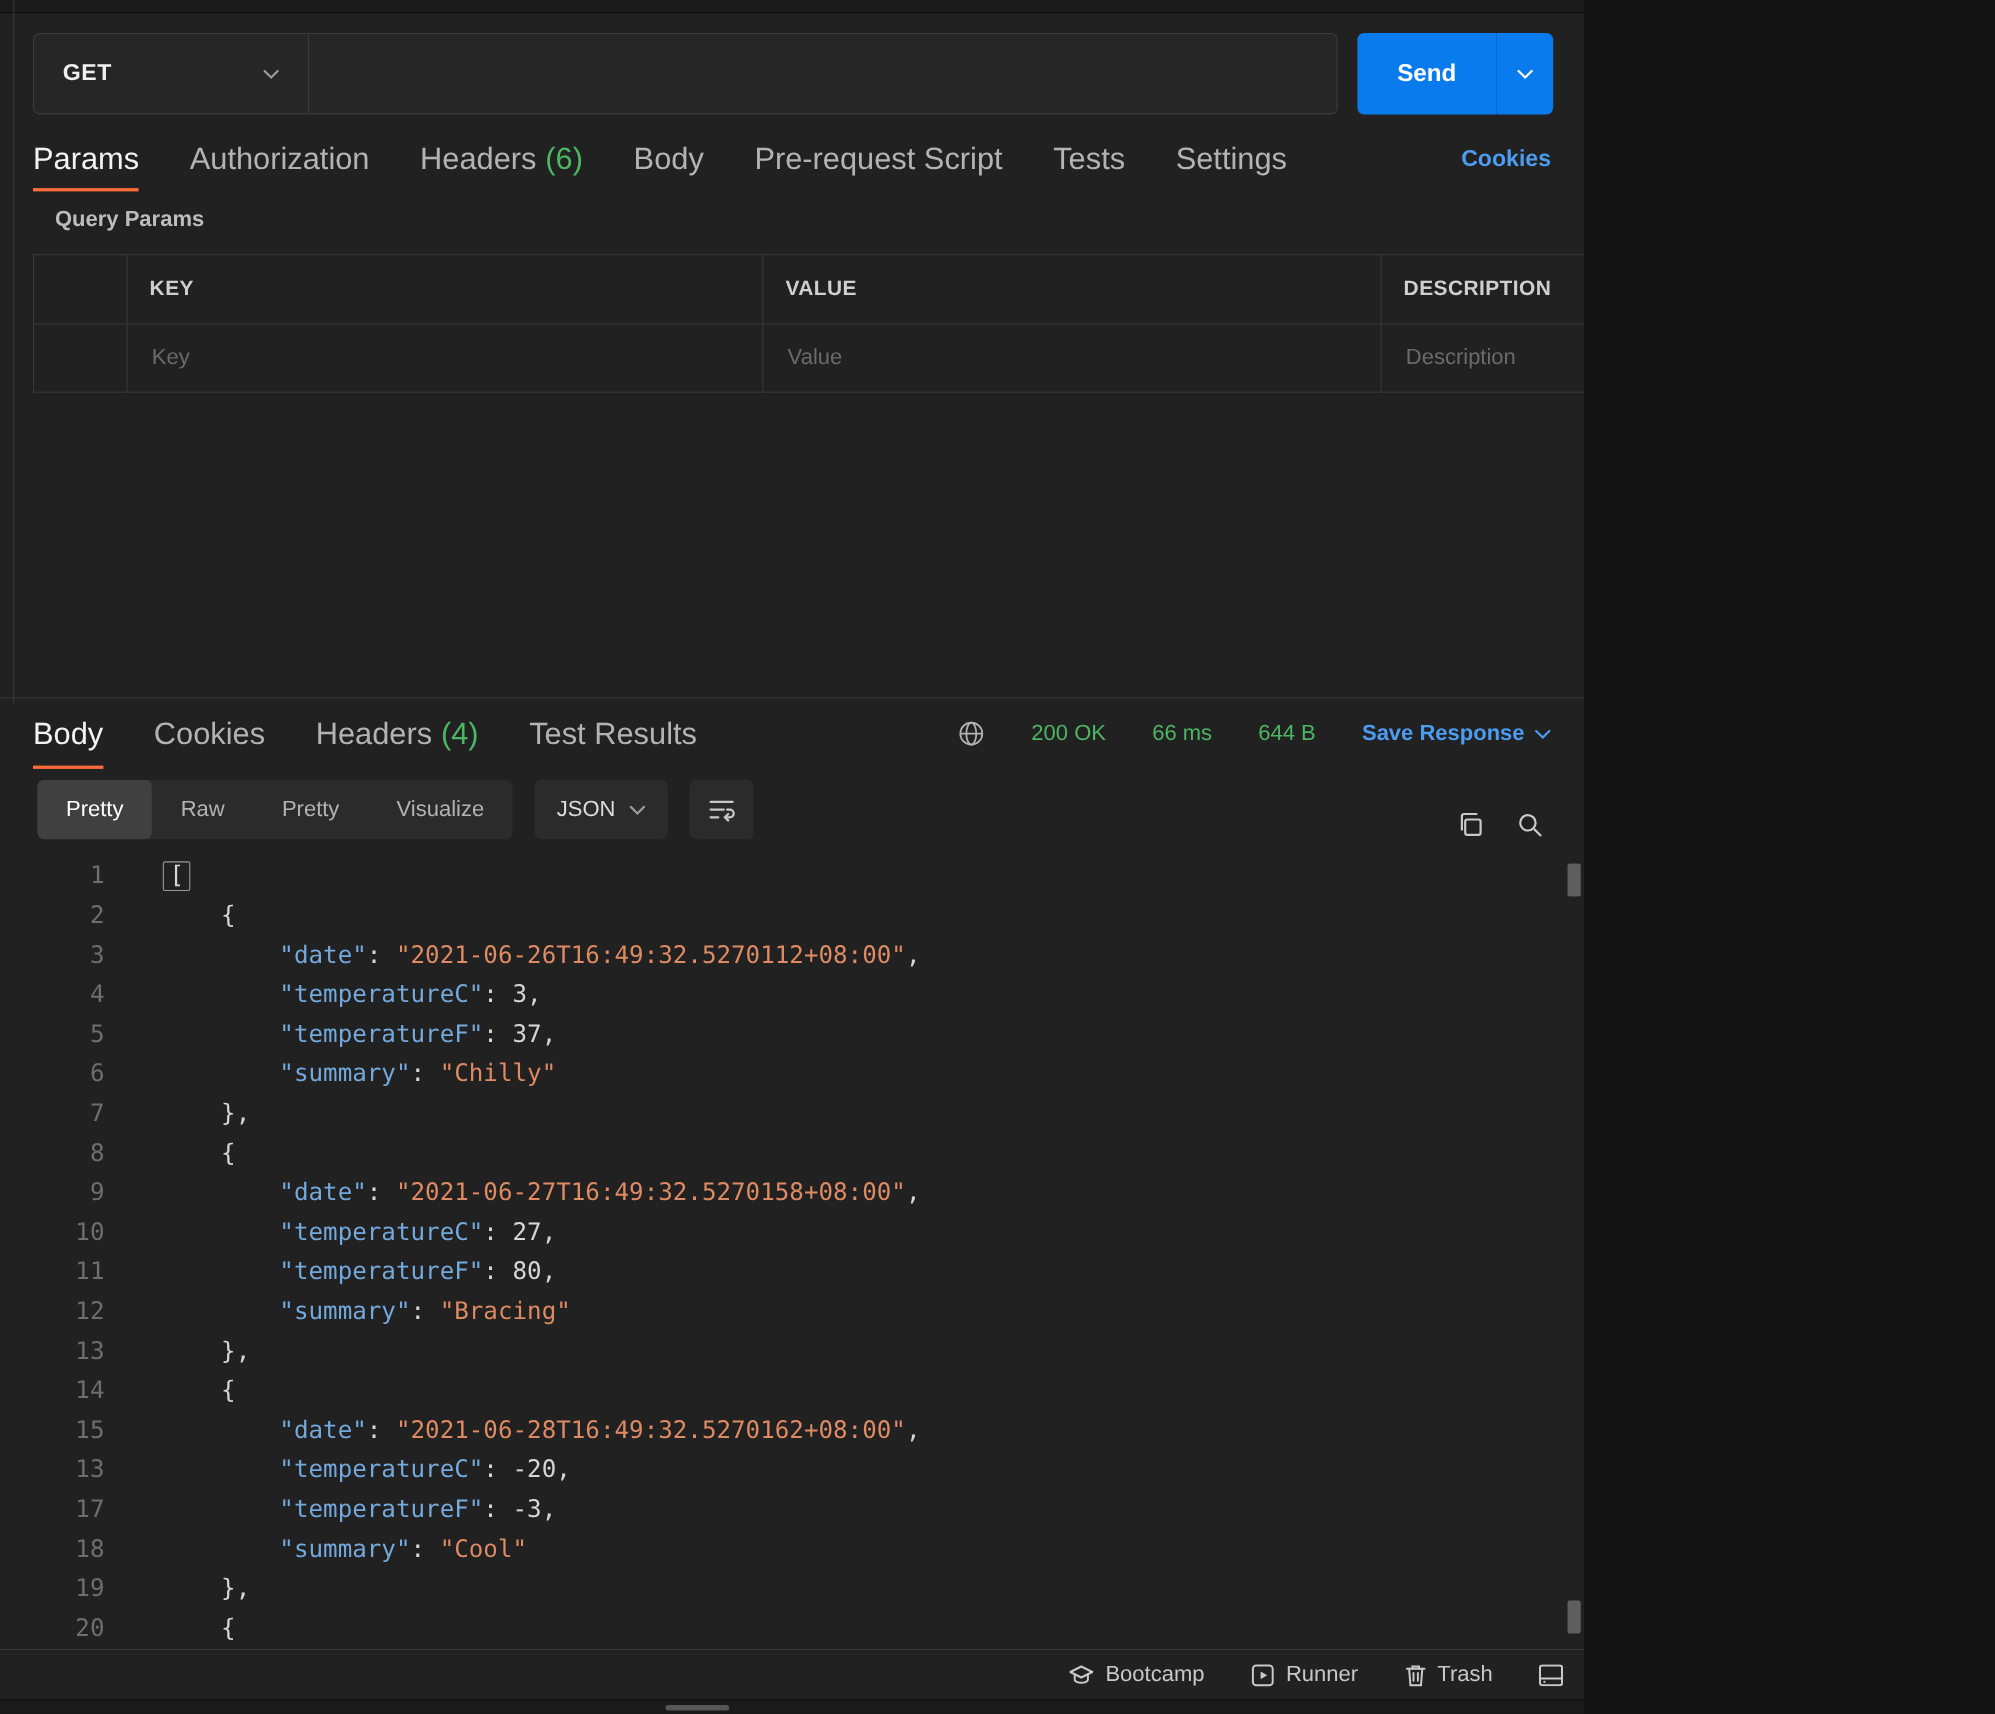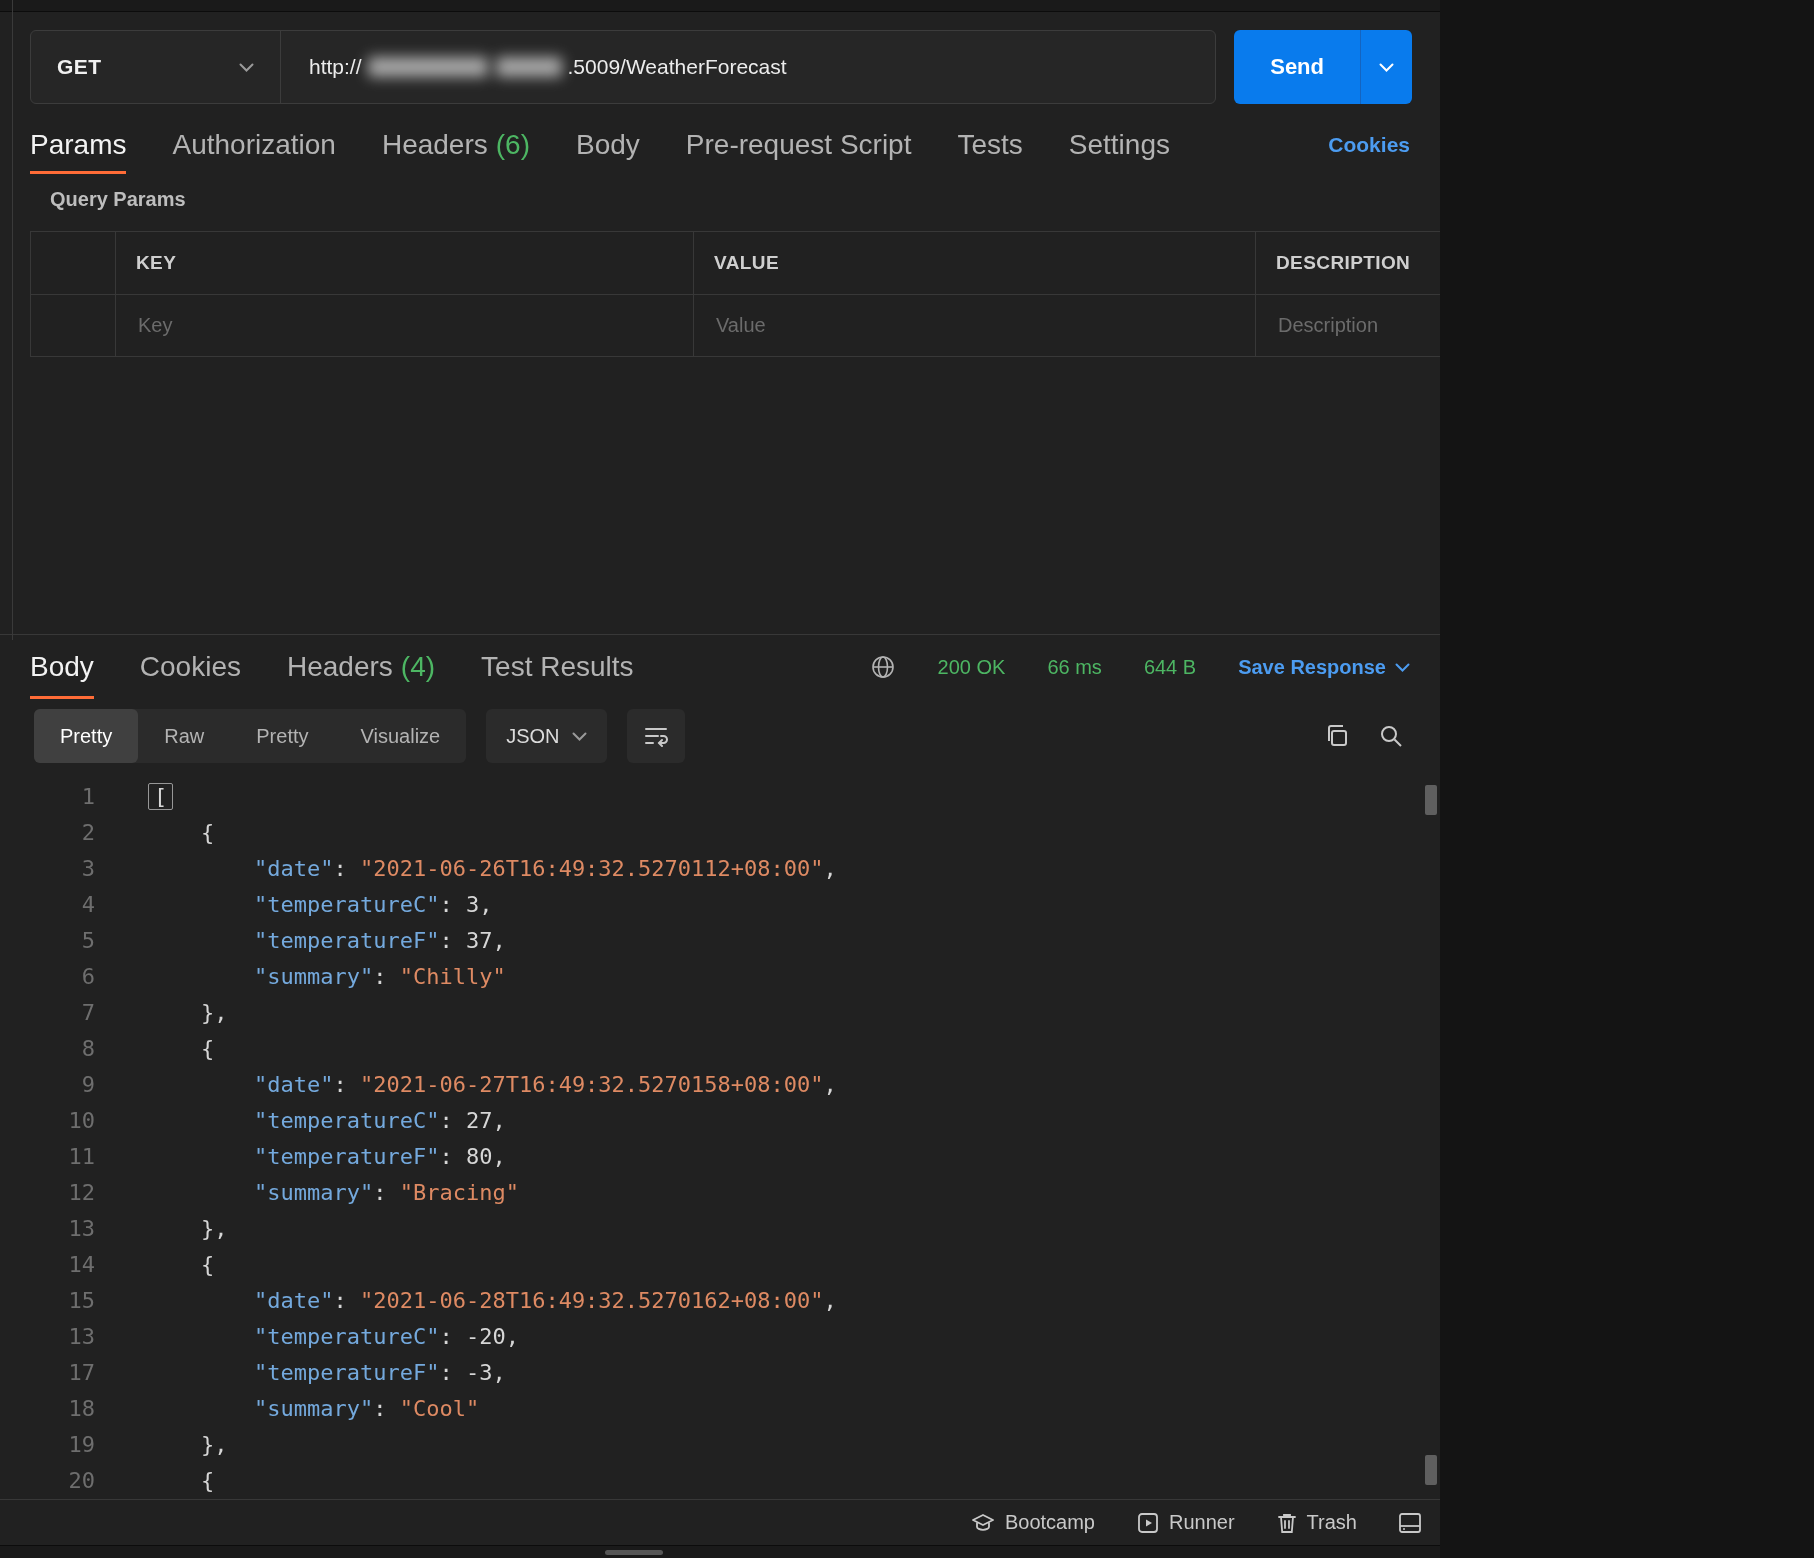--- a/index.html
+++ b/index.html
@@ -51,21 +51,21 @@
 
   .spacer { flex:1; }
 
   
   .response { border-top:1px solid #383838; flex:none; display:flex; flex-direction:column; }
   .resp-tabs { display:flex; align-items:stretch; height:64px; padding:0 30px; }
   .resp-meta { margin-left:auto; display:flex; align-items:center; gap:42px; }
   .meta-green { color:var(--green,#4db663); font-size:20px; }
   .save-link { color:var(--link,#4c9cf1); font-size:20px; font-weight:700; display:flex; align-items:center; gap:9px; cursor:pointer; }
 
-  .resp-toolbar { display:flex; align-items:center; padding:10px 30px 14px 34px; gap:20px; }
+  .resp-toolbar { display:flex; align-items:flex-end; padding:10px 30px 14px 34px; gap:20px; }
   .segmented { display:flex; background:#2b2b2b; border-radius:6px; }
   .seg { padding:0 26px; height:54px; display:flex; align-items:center; color:#b3b3b3; font-size:20px; cursor:pointer; border-radius:6px; }
   .seg.active { background:#404040; color:#ffffff; }
   .dd { display:flex; align-items:center; gap:12px; height:54px; padding:0 20px; background:#2b2b2b; border-radius:6px;
     color:#dcdcdc; font-size:20px; cursor:pointer; }
   .icon-btn { height:54px; width:58px; display:flex; align-items:center; justify-content:center; background:#2b2b2b;
     border-radius:6px; cursor:pointer; }
   .toolbar-right { margin-left:auto; display:flex; align-items:center; gap:28px; padding-right:6px; }
   .flat { background:none; width:auto; height:auto; }
 
@@ -97,26 +97,20 @@
   <div class="left-line"></div>
   <div class="top-strip"></div>
 
   <div class="url-row">
     <div class="req-bar">
       <div class="method">
         <span class="method-label">GET</span>
         <svg width="15" height="9" viewBox="0 0 15 9">
             <path d="M1.5 1.5l6 6 6-6" stroke="#9a9a9a" stroke-width="2" fill="none" stroke-linecap="round"></path>
           </svg>
-      </div>
-      <div class="url-field">
-        <span>http://</span>
-        <span class="redact r1"></span>
-        <span class="redact r2"></span>
-        <span>.5009/WeatherForecast</span>
       </div>
     </div>
     <div class="send-group">
       <button class="send-btn">Send</button>
       <button class="send-caret">
         <svg width="15" height="9" viewBox="0 0 15 9">
             <path d="M1.5 1.5l6 6 6-6" stroke="#ffffff" stroke-width="2" fill="none" stroke-linecap="round"></path>
           </svg>
       </button>
     </div>

